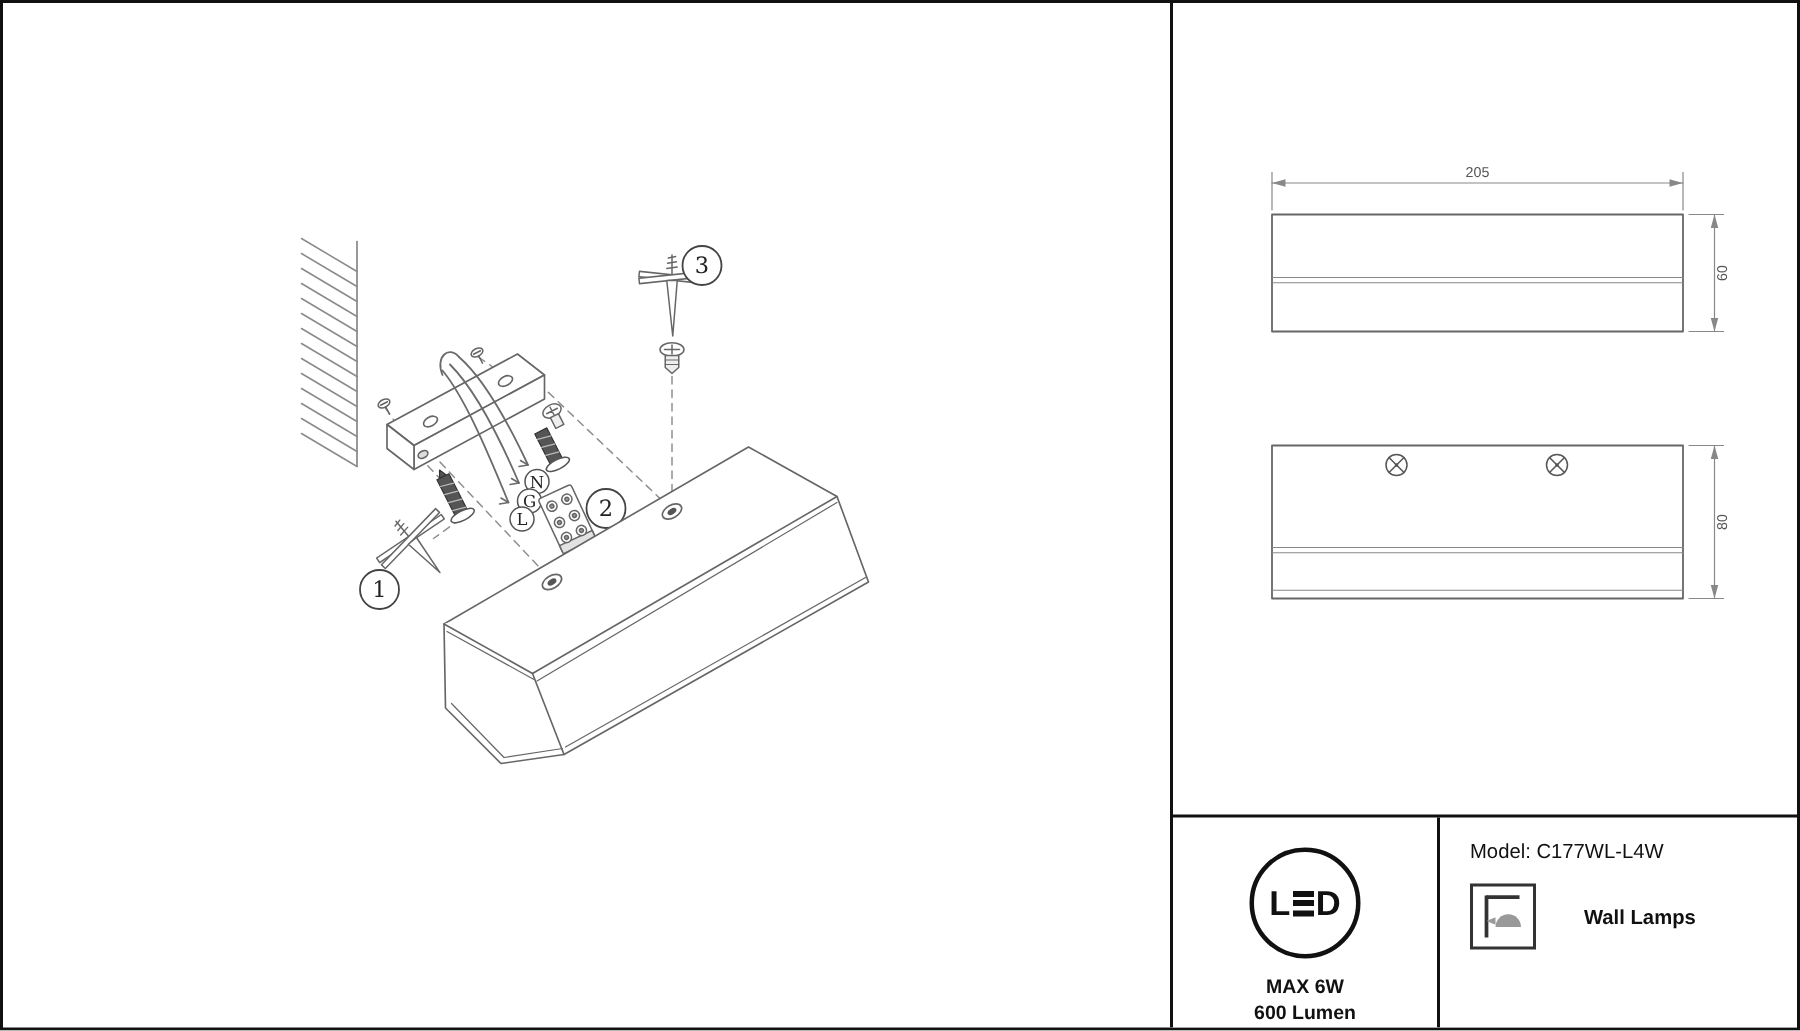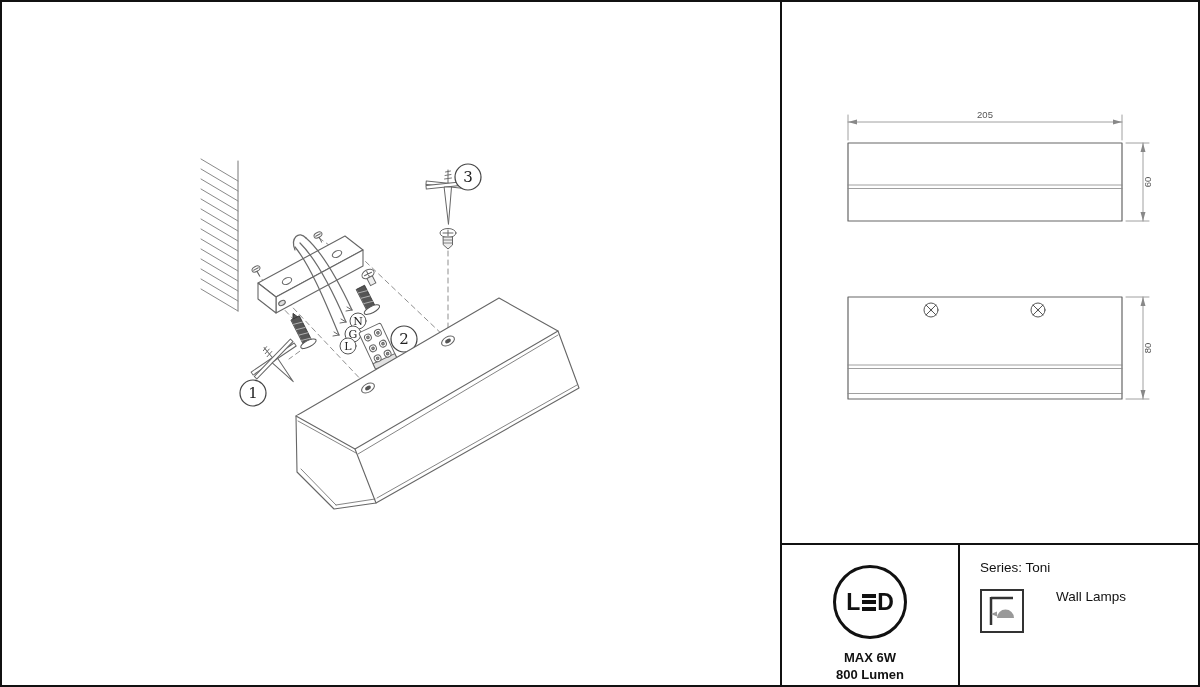--- a/index.html
+++ b/index.html
@@ -24,21 +24,21 @@
   .led-circle{
     width:74px;height:74px;border:3.5px solid #111;border-radius:50%;
     display:flex;align-items:center;justify-content:center;box-sizing:border-box;
   }
   .led-word{display:flex;align-items:center;font-weight:bold;font-size:23px;color:#111;letter-spacing:0;}
   .led-bars{display:flex;flex-direction:column;gap:2.5px;margin:0 1.5px;}
   .led-bars i{display:block;width:14px;height:4px;background:#111;}
   .led-sub{margin-top:10px;font-size:13px;color:#111;line-height:17px;text-align:center;font-weight:bold;}
   .info-meta{flex:1;padding:10px 0 0 20px;box-sizing:border-box;}
   .meta-line{font-size:13.5px;color:#111;line-height:25px;white-space:nowrap;}
-  .category-row{display:flex;align-items:flex-start;margin-top:9px;}
+  .category-row{display:flex;align-items:center;margin-top:9px;font-weight:bold;}
   .category-icon-box{
     width:44px;height:44px;border:2px solid #333;box-sizing:border-box;
     display:flex;align-items:center;justify-content:center;flex:0 0 auto;
   }
   .category-label{font-size:13.5px;color:#111;margin-left:32px;}
 </style>
 </head>
 <body>
 
 <div class="page">
@@ -251,26 +251,26 @@
           <span class="led-bars">
               <i></i>
               <i></i>
               <i></i>
             </span>
           <span>D</span>
         </div>
       </div>
       <div class="led-sub">
         <div>MAX 6W</div>
-        <div>800 Lumen</div>
+        <div>600 Lumen</div>
       </div>
     </div>
 
     <div class="info-meta">
-      <div class="meta-line">Series: Toni</div>
+      <div class="meta-line">Model: C177WL-L4W</div>
       <div class="category-row">
         <div class="category-icon-box">
           <svg width="34" height="34" viewBox="0 0 34 34" fill="none">
             <path d="M6 3 L6 31" stroke="#333" stroke-width="2.5"></path>
             <path d="M6 4 L28 4" stroke="#333" stroke-width="2.5"></path>
             <path d="M6 20 L12 17.5 L12 22.5 Z" fill="#999"></path>
             <path d="M12 24 A8.5 8.5 0 0 1 29 24 Z" fill="#999"></path>
           </svg>
         </div>
         <div class="category-label">Wall Lamps</div>

